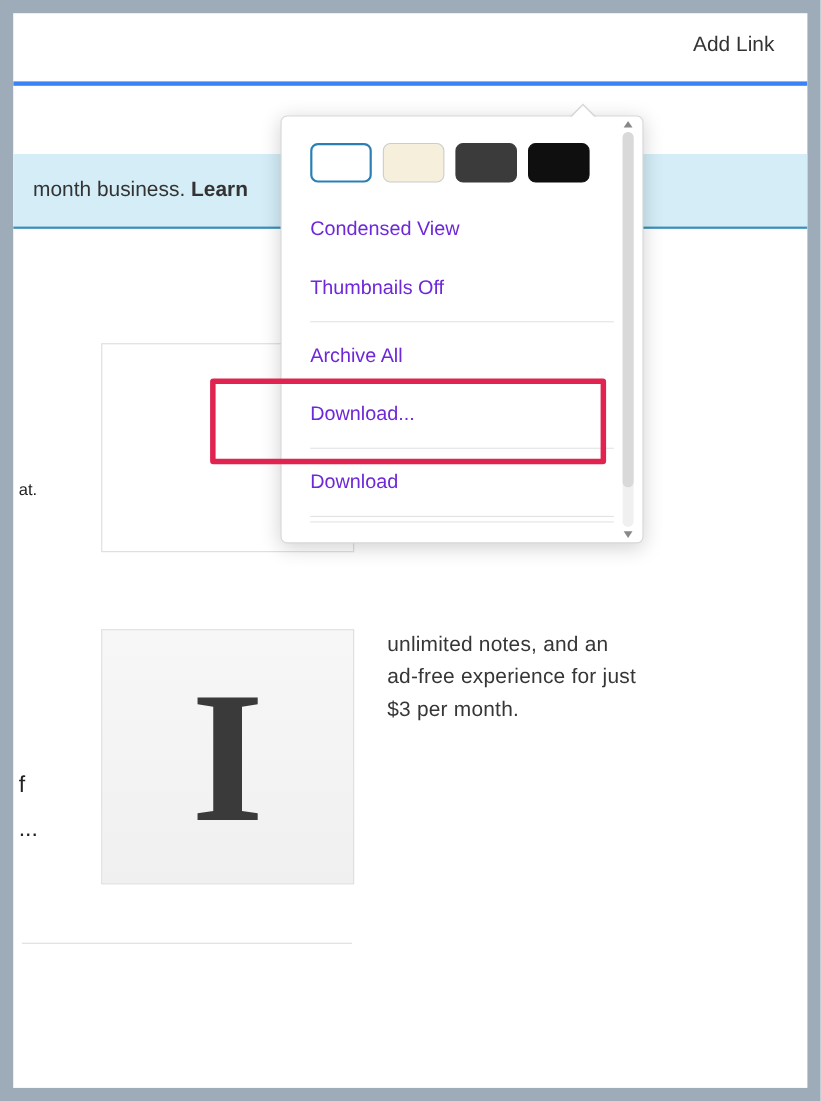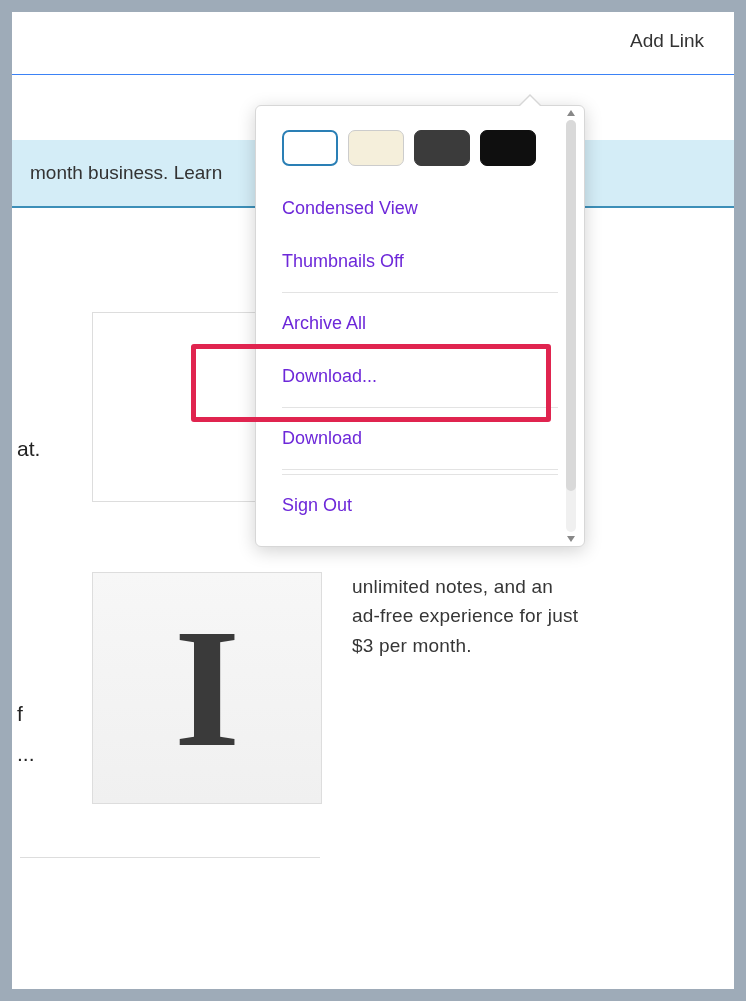--- a/index.html
+++ b/index.html
@@ -14,21 +14,21 @@
       background: #fff;
       width: 100%;
       height: 100%;
       position: relative;
       overflow: hidden;
     }
     .topbar {
       display: flex;
       align-items: flex-start;
       padding: 18px 30px 22px 30px;
-      border-bottom: 1px solid #3b82f6;
+      border-bottom: 4px solid #3b82f6;
       gap: 32px;
       justify-content: flex-end;
     }
     .add-link {
       color: #333;
       font-size: 19px;
     }
     .account-email {
       color: #1a82c5;
       font-size: 19px;
@@ -43,39 +43,39 @@
       left: 0;
       right: 0;
       background: #d4edf7;
       border-bottom: 2px solid #3d8fb8;
       padding: 22px 18px;
       font-size: 19px;
       color: #333;
       white-space: nowrap;
       overflow: hidden;
     }
-    .banner strong { font-weight: 400; }
+    .banner strong { font-weight: 700; }
     .content-row {
       position: absolute;
       top: 300px;
       left: 0;
       display: flex;
       gap: 30px;
       align-items: flex-start;
     }
     .thumb-box {
       width: 230px;
       height: 190px;
       border: 1px solid #ddd;
       margin-left: 80px;
       background: #fff;
     }
     .text-frag {
       position: absolute;
-      font-size: 21px;
+      font-size: 15px;
       color: #222;
     }
     .frag-at { top: 425px; left: 5px; }
     .bottom-row {
       position: absolute;
       top: 560px;
       left: 0;
       right: 30px;
       display: flex;
       gap: 30px;
@@ -261,21 +261,20 @@
     </div>
     <div class="menu-item">Condensed View</div>
     <div class="menu-item">Thumbnails Off</div>
     <div class="menu-sep"></div>
     <div class="menu-item">Archive All</div>
     <div class="menu-item">Download...</div>
     <div class="menu-sep"></div>
     <div class="menu-item">Download</div>
     <div class="menu-sep"></div>
     <div class="menu-sep"></div>
-    <div class="menu-item">Sign Out</div>
 
     <div class="scrollbar">
       <div class="arrow arrow-up"></div>
       <div class="scrollbar-thumb"></div>
       <div class="arrow arrow-down"></div>
     </div>
   </div>
 
   <div class="highlight-box"></div>
 

